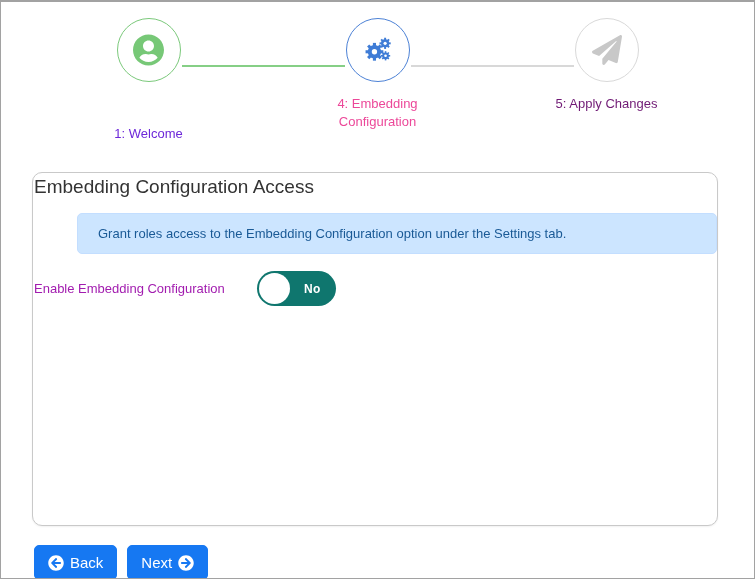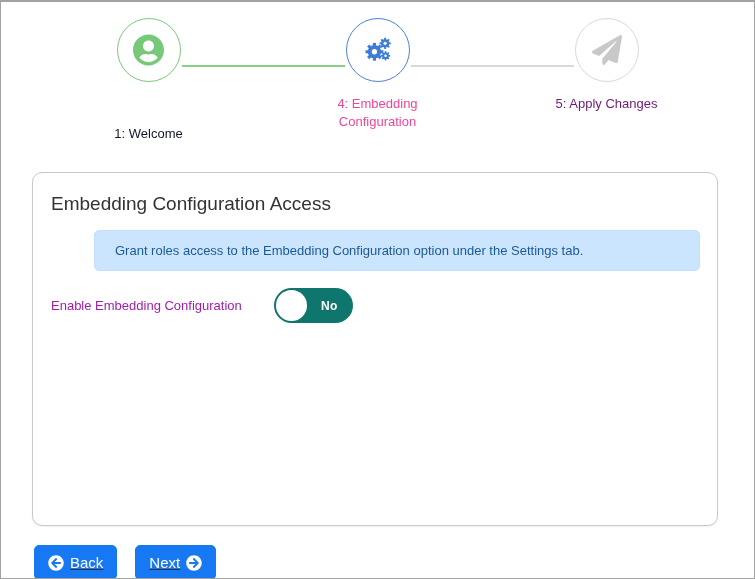--- a/index.html
+++ b/index.html
@@ -36,33 +36,32 @@
     cursor: pointer;
   }
   .step.completed .circle { border: 1.5px solid #7bc97b; color: #77c877; }
   .step.active    .circle { border: 1.5px solid #4d82d6; color: #3f7cd6; }
   .step.upcoming  .circle { border: 1.5px solid #d9d9d9; color: #c8c8c8; }
   .circle svg { display: block; }
   .step-label {
     margin: 13px auto 0 auto; font-size: 13px; line-height: 18px;
     max-width: 112px;
   }
-  .step.completed .step-label { color: #0f172a; margin-top: 43px; }
+  .step.completed .step-label { color: #6d28d9; margin-top: 43px; }
   .step.active    .step-label { color: #ec4899; }
   .step.upcoming  .step-label { color: #701a75; }
 
   
   .card {
     margin: 29px 36px 0 31px;
     height: 354px;
     border: 1px solid #c9c9c9;
     border-radius: 10px;
     background: #fff;
     box-shadow: 0 1px 2px rgba(0,0,0,0.06);
-    padding: 17px;
   }
   .card-title {
     font-size: 19px; font-weight: 400; color: #333;
     margin: 3px 0 15px 1px;
   }
   .alert {
     background: #cce5ff;
     border: 1px solid #c3deff;
     border-radius: 5px;
     color: #1a5a96;
@@ -87,21 +86,21 @@
   .knob {
     width: 31px; height: 31px; border-radius: 50%;
     background: #fff; margin-left: 2px;
   }
   .toggle-state {
     color: #fff; font-size: 12px; font-weight: 700;
     margin-left: 14px; letter-spacing: 0.3px;
   }
 
   
-  .footer { margin: 19px 33px 0 33px; display: flex; gap: 18px; text-decoration: underline; }
+  .footer { margin: 19px 33px 0 33px; display: flex; gap: 10px; }
   .btn {
     display: inline-flex; align-items: center; gap: 6px;
     background: #1678f2; color: #fff;
     border: 1px solid #1678f2; border-radius: 5px;
     height: 35px; padding: 0 13px;
     font-family: "Liberation Sans", sans-serif;
     font-size: 15px; cursor: pointer;
   }
   .btn-icon { display: inline-flex; }
   .btn-icon svg { display: block; }

